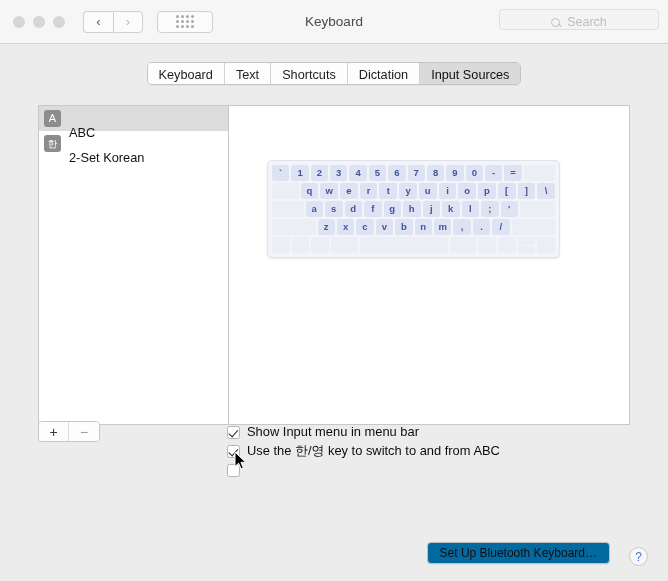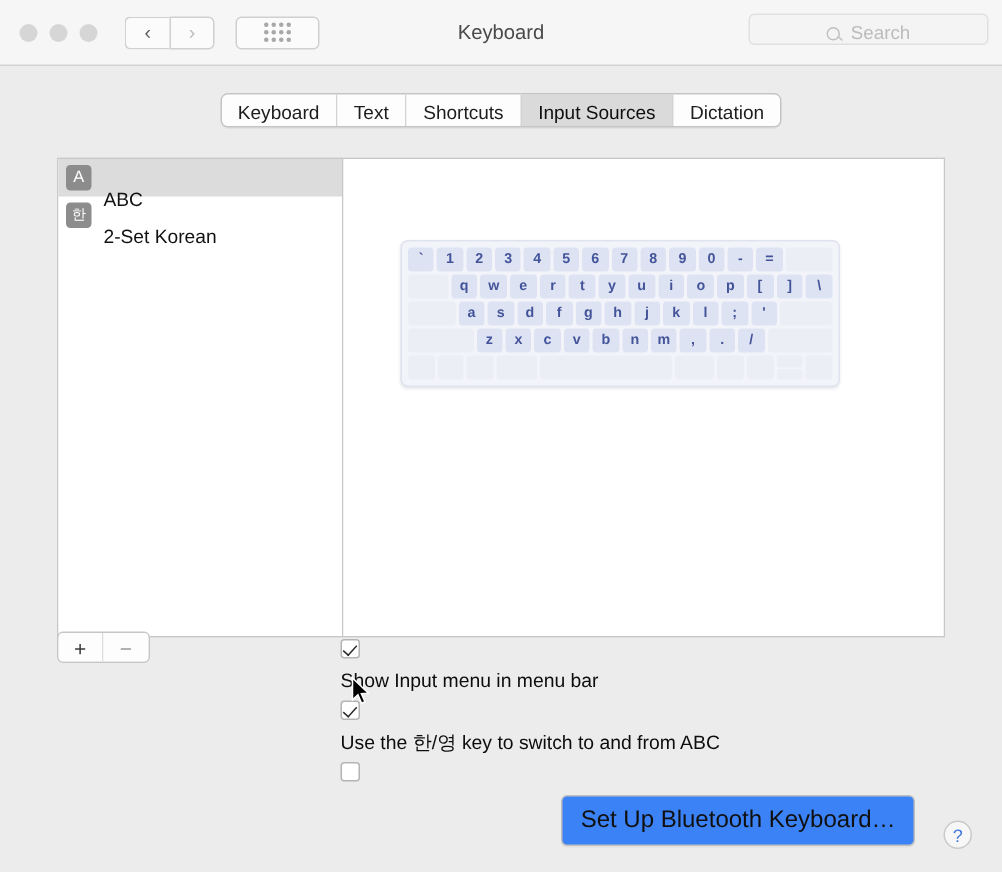--- a/index.html
+++ b/index.html
@@ -248,21 +248,20 @@
   #options {
     position: absolute;
     left: 227px; top: 424px;
     width: 420px;
   }
   .optrow {
     display: flex;
     align-items: flex-start;
     gap: 7px;
     margin-bottom: 3px;
-    flex-direction: column;
   }
   .cb {
     width: 13px; height: 13px;
     border: 1px solid #b4b4b4;
     border-radius: 2.5px;
     background: #ffffff;
     flex: none;
     margin-top: 2px;
     position: relative;
   }
@@ -286,26 +285,26 @@
     position: absolute;
     left: 234px; top: 451px;
     width: 13px; height: 19px;
     pointer-events: none;
   }
 
   
   #btbutton {
     position: absolute;
     right: 58px; bottom: 17px;
-    height: 34px;
+    height: 22px;
     padding: 0 12px;
-    background: #3b82f6;
+    background: #0369a1;
     border: 1px solid #bfbfbf;
     border-radius: 4px;
-    font-size: 16px;
+    font-size: 12px;
     color: #101010;
     display: flex; align-items: center;
     box-shadow: 0 1px 0 rgba(0,0,0,0.05);
   }
   #helpbtn {
     position: absolute;
     right: 20px; bottom: 15px;
     width: 19px; height: 19px;
     border-radius: 50%;
     background: #f7f7f7;
@@ -356,22 +355,22 @@
       <span class="mag"></span>
       <span class="ph">Search</span>
     </div>
   </div>
 
   <div id="tabbar">
     <div id="tabs">
       <div class="tab">Keyboard</div>
       <div class="tab">Text</div>
       <div class="tab">Shortcuts</div>
+      <div class="tab">Dictation</div>
       <div class="tab selected">Input Sources</div>
-      <div class="tab">Dictation</div>
     </div>
   </div>
 
   <div id="panes">
 
     <div id="sourcelist">
       <div class="srcrow selected">
         <span class="badge">A</span>
         <span class="srclabel">ABC</span>
       </div>

